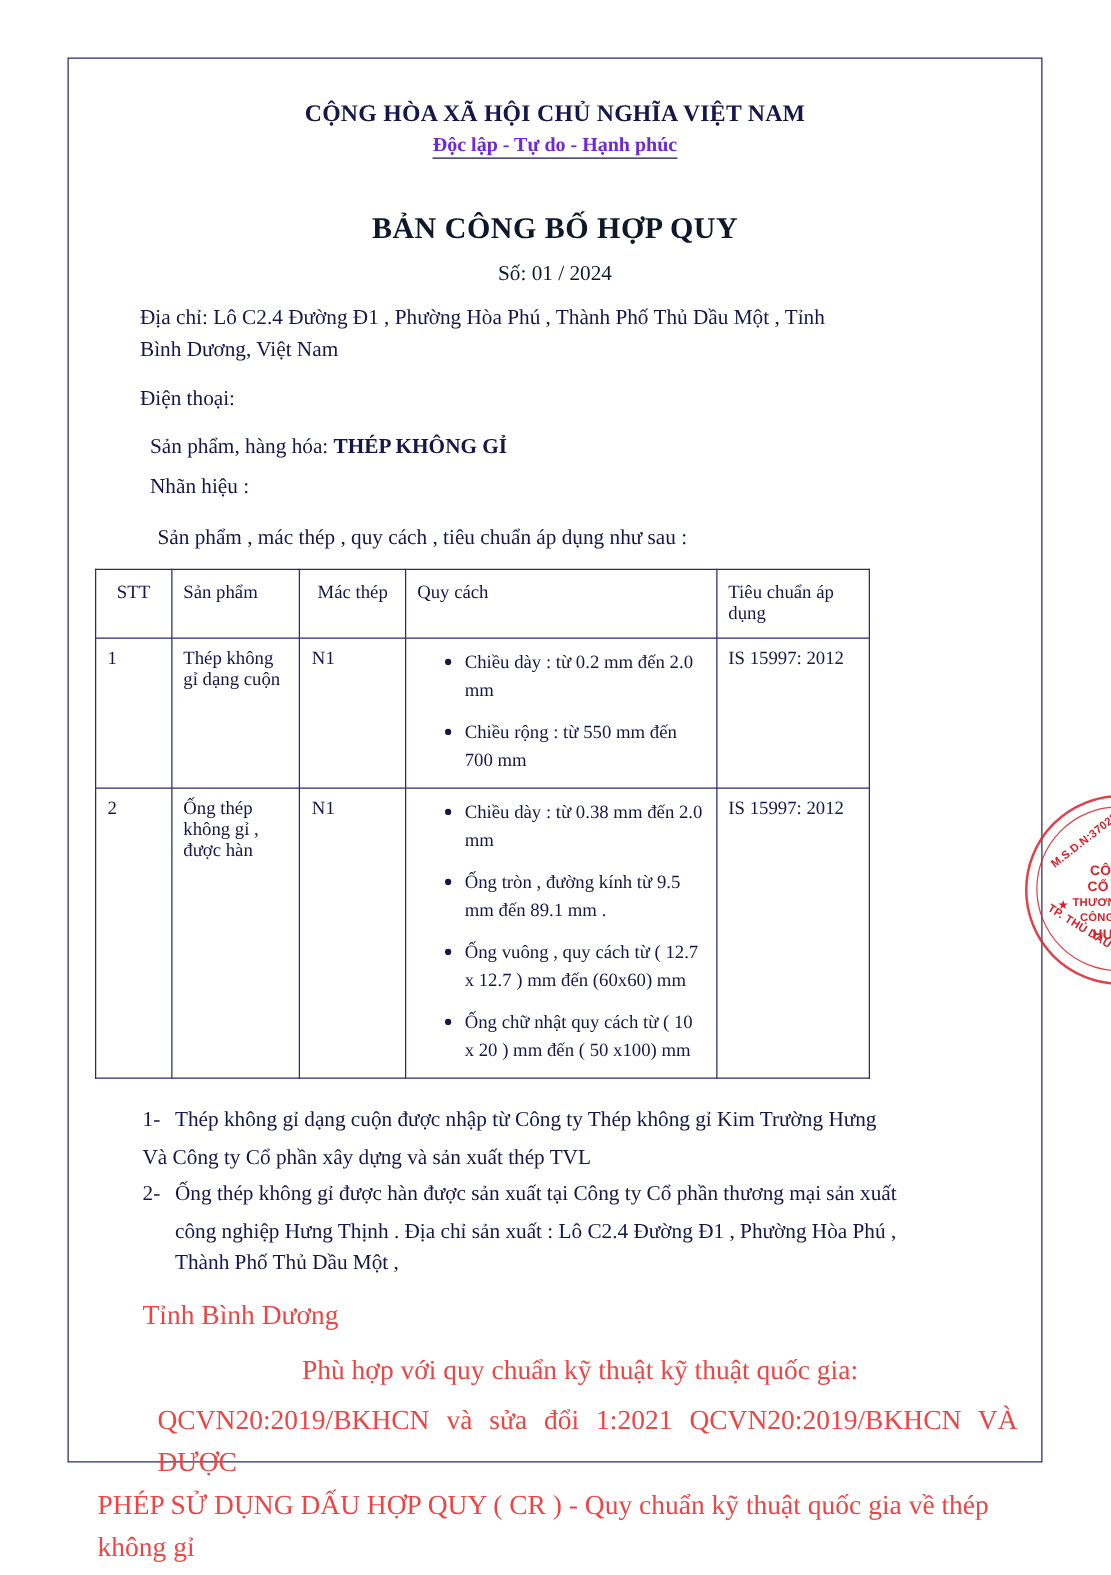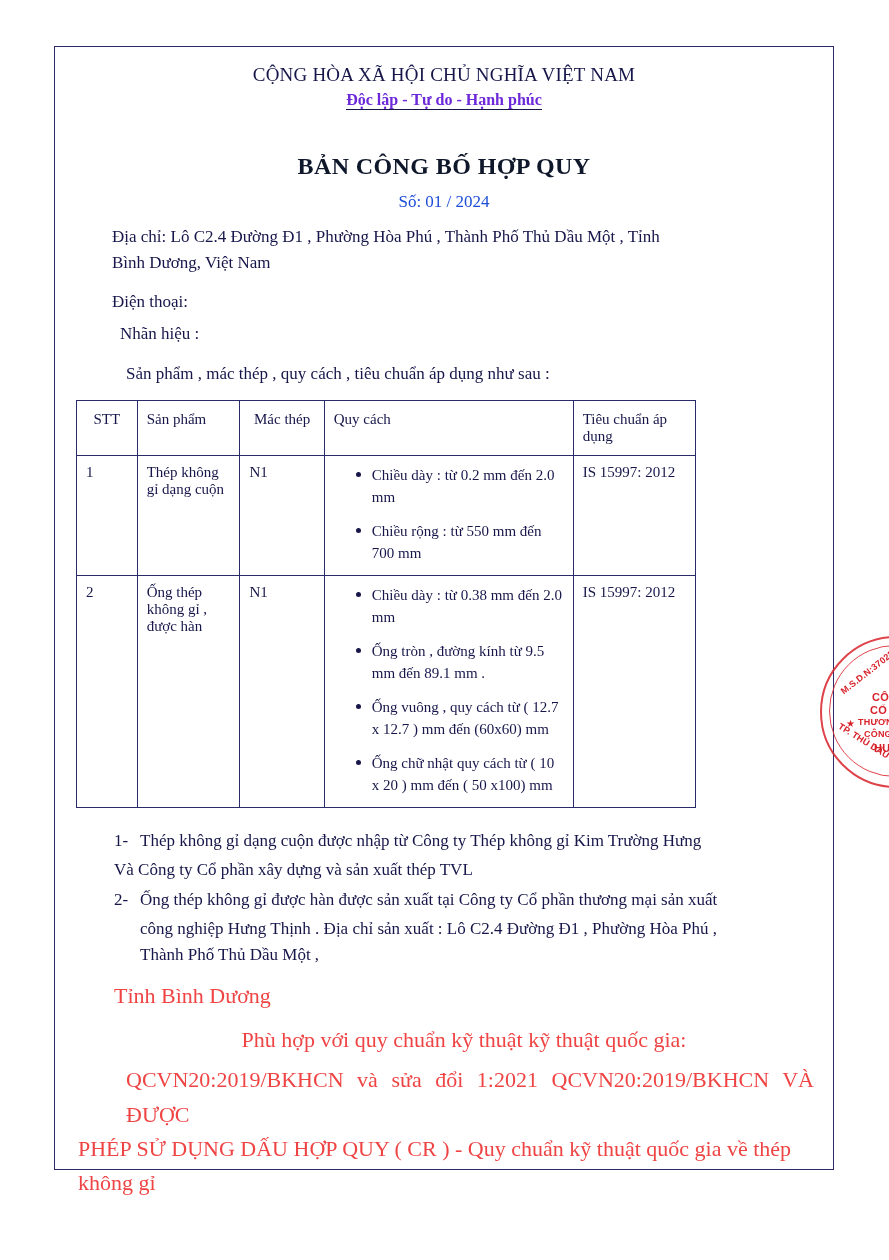--- a/index.html
+++ b/index.html
@@ -35,24 +35,24 @@
     position: absolute;
     left: 66px;
     top: 58px;
     width: 756px;
     box-sizing: border-box;
     padding: 0 8px;
   }
 
   .nation-title {
     text-align: center;
-    font-weight: normal;
+    font-weight: bold;
     font-size: 19px;
     letter-spacing: 0.2px;
-    margin-top: 6px;
+    margin-top: 23px;
     color: #16164a;
   }
   .nation-sub {
     text-align: center;
     font-weight: bold;
     font-size: 16px;
     margin-top: 5px;
     color: #6d28d9;
   }
   .nation-sub span {
@@ -65,21 +65,21 @@
     font-weight: bold;
     font-size: 24px;
     margin-top: 44px;
     color: #0f172a;
     letter-spacing: 0.4px;
   }
   .doc-number {
     text-align: center;
     font-size: 17px;
     margin-top: 12px;
-    color: #1d4ed8;
+    color: #0f172a;
   }
 
   .para {
     font-size: 17px;
     line-height: 1.55;
     margin-top: 12px;
     color: #16164a;
   }
   .para.indent {
     padding-left: 38px;
@@ -253,20 +253,23 @@
     <div class="doc-number">Số: 01 / 2024</div>
 
 
     <div class="para indent">
       <span>Địa chỉ: </span><span>Lô C2.4 Đường Đ1 , Phường Hòa Phú , Thành Phố Thủ Dầu Một , Tỉnh</span>
     </div>
     <div class="para indent" style="margin-top:0">Bình Dương, Việt Nam</div>
 
     <div class="para indent">Điện thoại:</div>
 
+    <div class="para indent2">
+      <span>Sản phẩm, hàng hóa: </span><span class="bold">THÉP KHÔNG GỈ</span>
+    </div>
 
     <div class="para indent2" style="margin-top:6px">Nhãn hiệu :</div>
 
     <div class="para indent3" style="margin-top:14px">Sản phẩm , mác thép , quy cách , tiêu chuẩn áp dụng như sau :</div>
 
     <table class="spec">
       <thead>
         <tr>
           <th class="col-stt">STT</th>
           <th class="col-sp">Sản phẩm</th>

